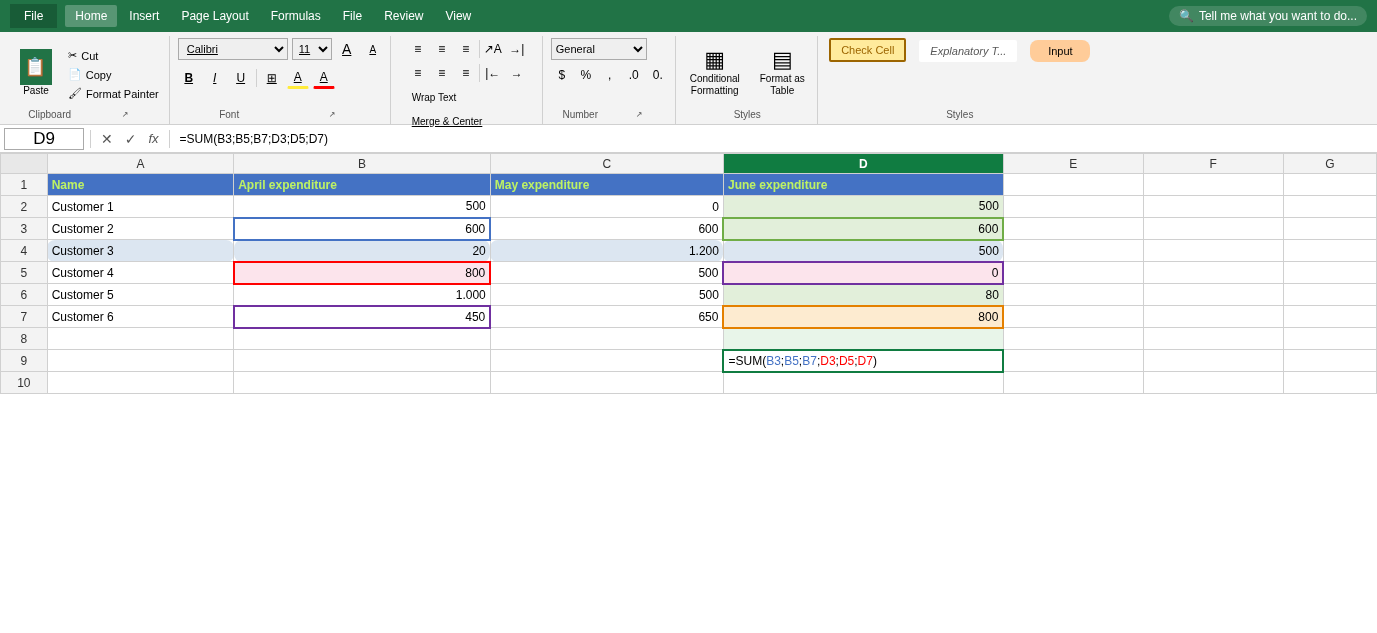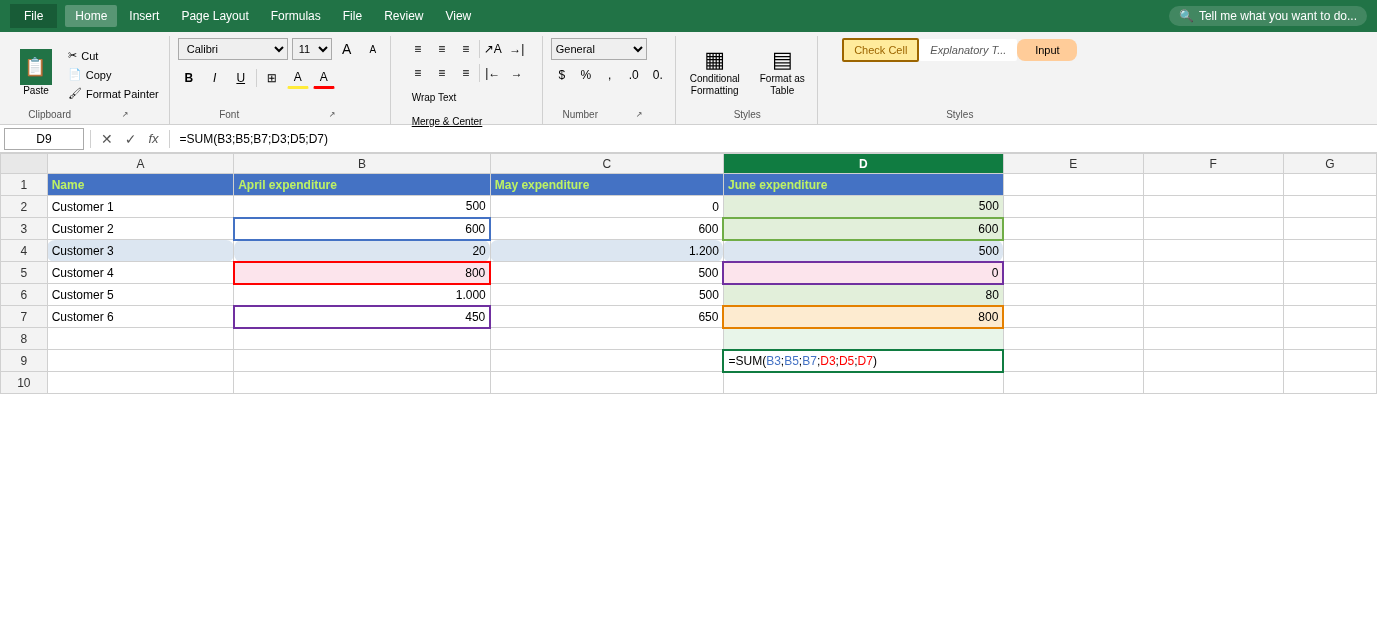--- a/index.html
+++ b/index.html
@@ -191,21 +191,21 @@
       border-bottom: 1px solid #d0d0d0;
       height: 28px;
       padding: 0 4px;
       gap: 4px;
     }
     .cell-ref {
       width: 80px;
       height: 22px;
       border: 1px solid #aaa;
       padding: 0 4px;
-      font-size: 12px;
+      font-size: 17px;
       text-align: center;
     }
     .formula-bar-sep {
       width: 1px;
       height: 18px;
       background: #d0d0d0;
       margin: 0 2px;
     }
     .formula-bar-btn {
       cursor: pointer;
@@ -369,21 +369,21 @@
           </div>
         </div>
       </div>
       <div class="ribbon-group-label">
         <span>Clipboard</span>
         <span style="cursor:pointer; font-size:8px;">↗</span>
       </div>
     </div>
 
     <div class="ribbon-group" style="min-width:200px;">
-      <div class="ribbon-group-content" style="flex-direction:column; align-items:flex-start; gap:4px;">
+      <div class="ribbon-group-content" style="flex-direction:column; align-items:flex-start; gap:4px;text-decoration:underline;">
         <div class="font-selectors">
           <select class="font-name-select">
             <option>Calibri</option>
           </select>
           <select class="font-size-select">
             <option>11</option>
           </select>
           <div class="icon-btn" style="font-size:14px;">A</div>
           <div class="icon-btn" style="font-size:10px;">A</div>
         </div>
@@ -467,21 +467,21 @@
           <div style="font-size:10px; text-align:center; line-height:1.2;">Format as<br>Table</div>
         </div>
       </div>
       <div class="ribbon-group-label">
         <span>Styles</span>
       </div>
     </div>
 
     <div class="ribbon-group" style="min-width:280px;">
       <div class="ribbon-group-content" style="flex-direction:column; gap:3px; align-items:flex-start;">
-        <div style="display:flex; gap:0; align-items:center;">
+        <div style="display:flex; gap:13px; align-items:flex-end;">
           <div class="style-box style-check">Check Cell</div>
           <div class="style-box style-explanatory">Explanatory T...</div>
           <div class="style-box style-input">Input</div>
         </div>
       </div>
       <div class="ribbon-group-label">
         <span>Styles</span>
       </div>
     </div>
 

